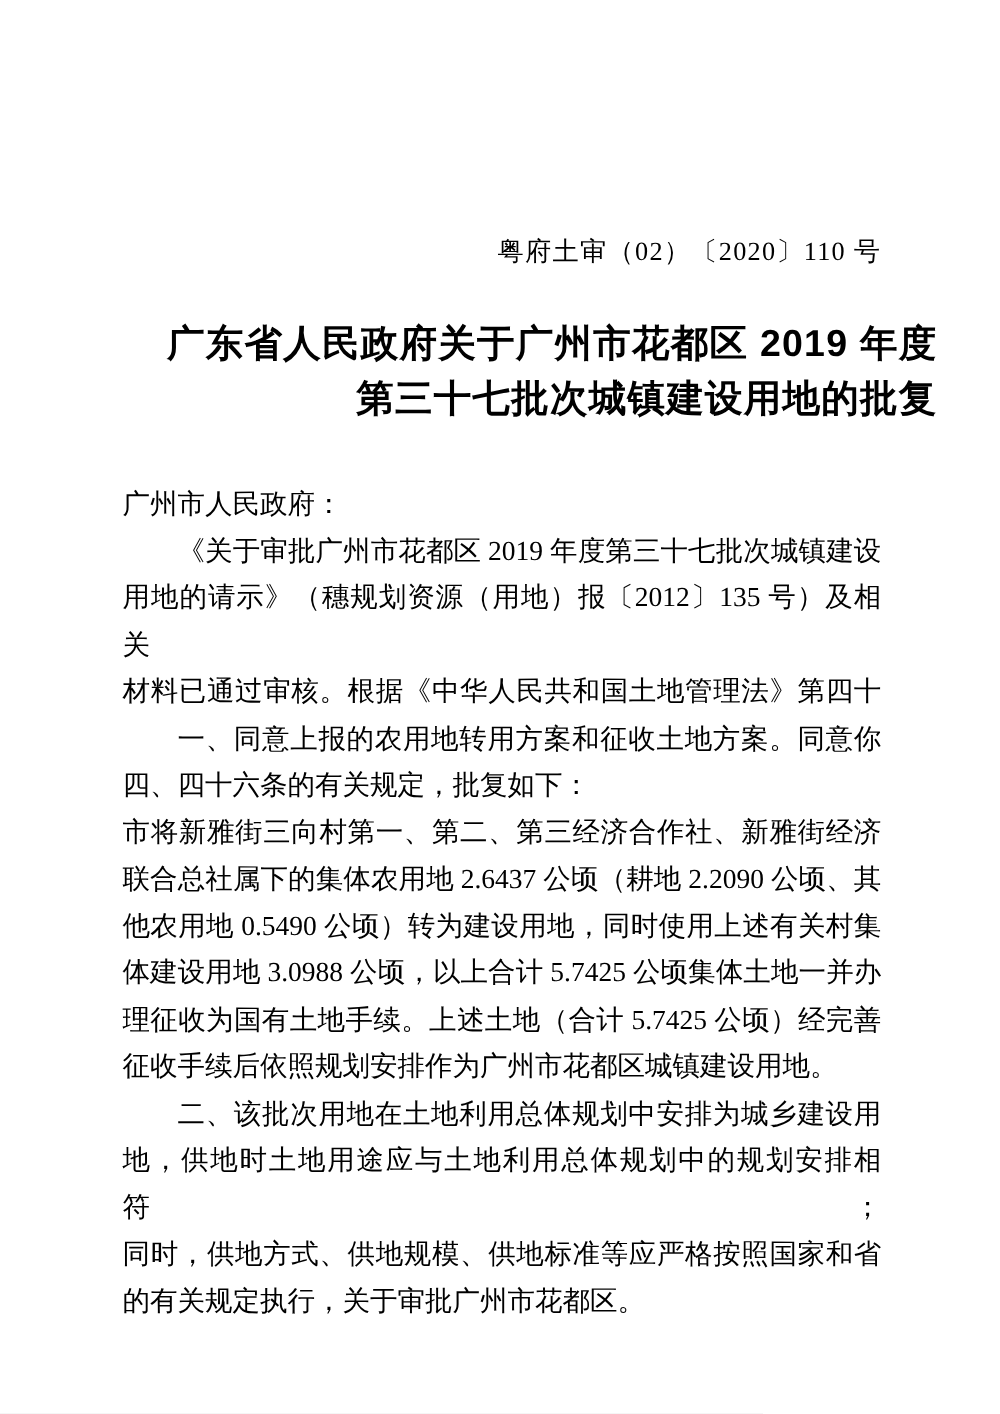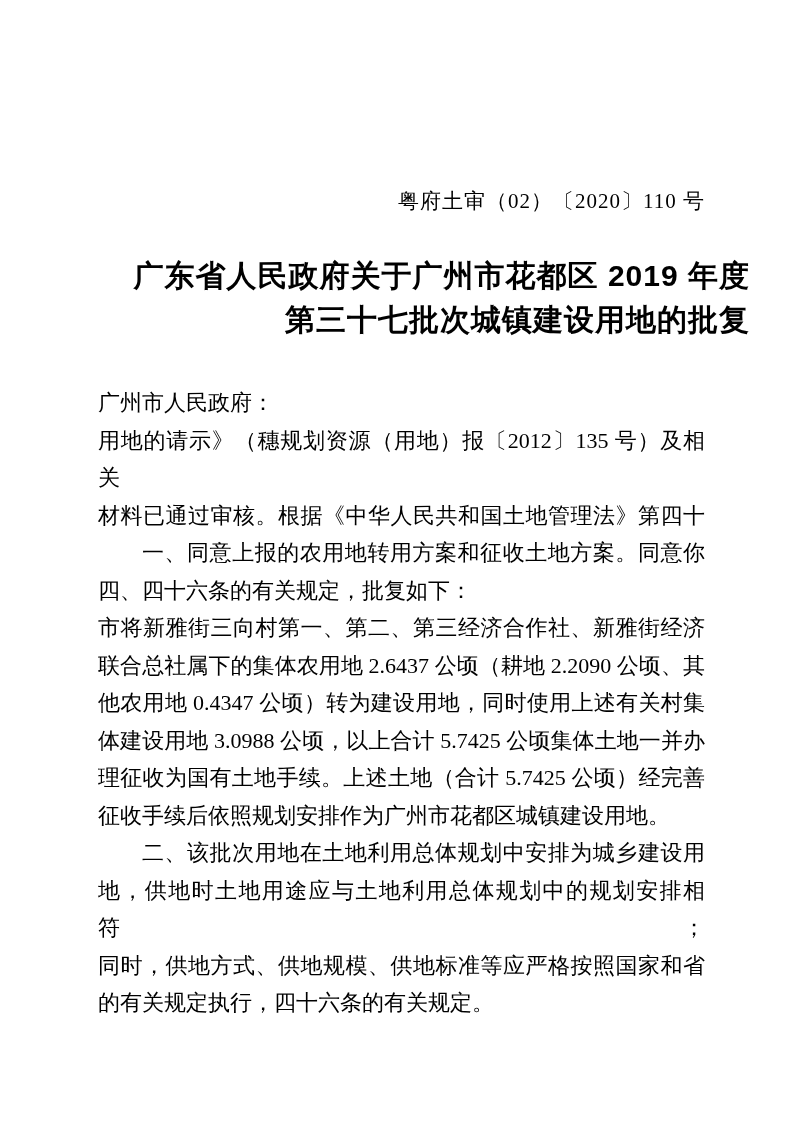--- a/index.html
+++ b/index.html
@@ -68,31 +68,32 @@
   <div class="doc-number">粤府土审（02）〔2020〕110 号</div>
 
   <div class="doc-title">
     <div>广东省人民政府关于广州市花都区 2019 年度</div>
     <div>第三十七批次城镇建设用地的批复</div>
   </div>
 
   <div class="doc-body">
     <div class="line end salutation">广州市人民政府：</div>
 
+    <div class="line spread indent">《关于审批广州市花都区 2019 年度第三十七批次城镇建设</div>
     <div class="line spread">用地的请示》（穗规划资源（用地）报〔2012〕135 号）及相关</div>
     <div class="line spread">材料已通过审核。根据《中华人民共和国土地管理法》第四十</div>
     <div class="line spread indent">一、同意上报的农用地转用方案和征收土地方案。同意你</div>
 
     <div class="line spread end">四、四十六条的有关规定，批复如下：</div>
     <div class="line spread">市将新雅街三向村第一、第二、第三经济合作社、新雅街经济</div>
     <div class="line spread">联合总社属下的集体农用地 2.6437 公顷（耕地 2.2090 公顷、其</div>
-    <div class="line spread">他农用地 0.4347 公顷）转为建设用地，同时使用上述有关村集</div>
+    <div class="line spread">他农用地 0.5490 公顷）转为建设用地，同时使用上述有关村集</div>
     <div class="line spread">体建设用地 3.0988 公顷，以上合计 5.7425 公顷集体土地一并办</div>
     <div class="line spread">理征收为国有土地手续。上述土地（合计 5.7425 公顷）经完善</div>
     <div class="line spread end">征收手续后依照规划安排作为广州市花都区城镇建设用地。</div>
 
     <div class="line spread indent">二、该批次用地在土地利用总体规划中安排为城乡建设用</div>
     <div class="line spread">地，供地时土地用途应与土地利用总体规划中的规划安排相符；</div>
     <div class="line spread">同时，供地方式、供地规模、供地标准等应严格按照国家和省</div>
-    <div class="line spread end">的有关规定执行，四十六条的有关规定。</div>
+    <div class="line spread end">的有关规定执行，关于审批广州市花都区。</div>
   </div>
 
 </div>
 
 </body></html>

